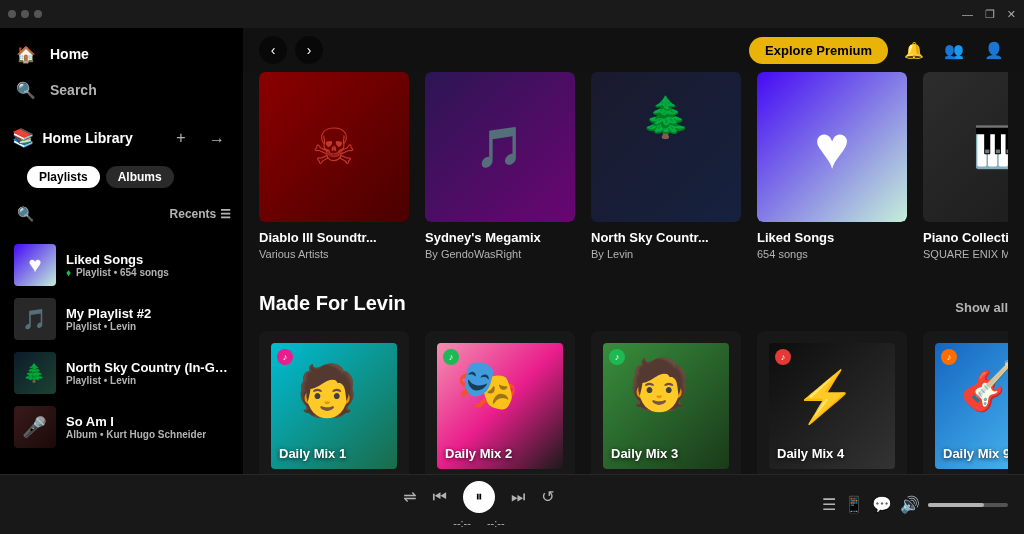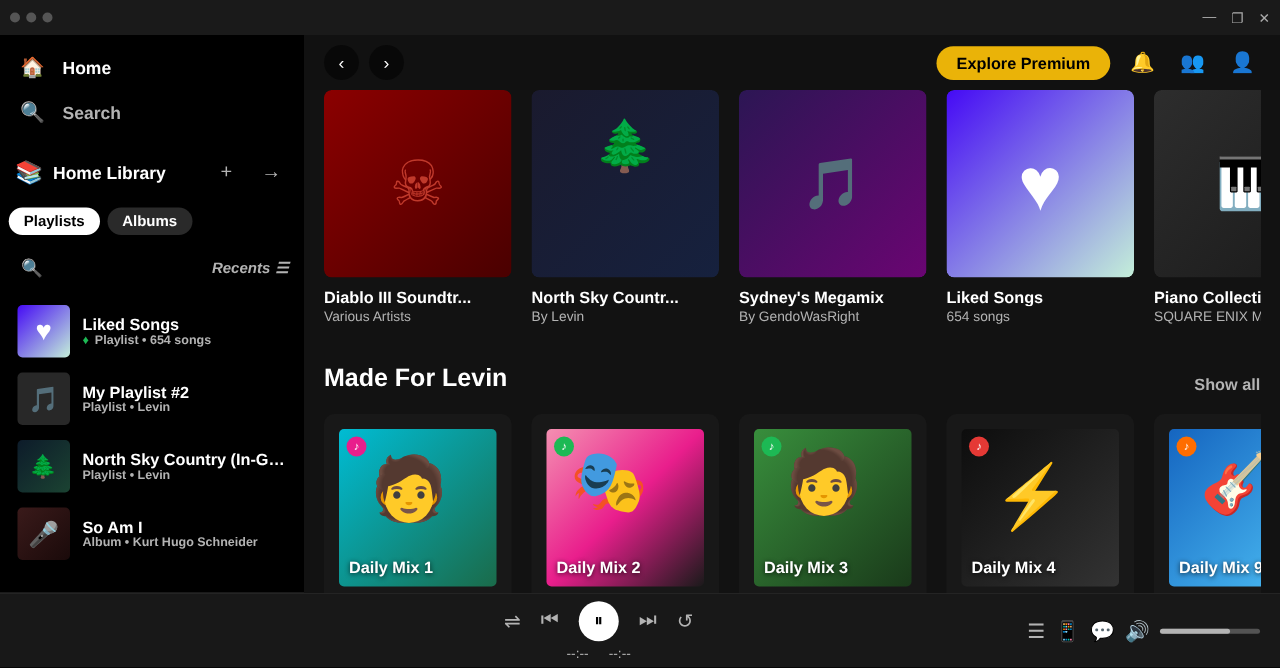--- a/index.html
+++ b/index.html
@@ -101,21 +101,21 @@
       border-radius: 50%;
       display: flex;
       align-items: center;
       justify-content: center;
       font-size: 16px;
     }
 
     .library-filters {
       display: flex;
       gap: 6px;
-      padding: 6px 7px;
+      padding: 6px 27px;
     }
     .filter-btn {
       background: #2a2a2a;
       border: none;
       color: #fff;
       padding: 4px 12px;
       border-radius: 20px;
       font-size: 12px;
       cursor: pointer;
       font-weight: 600;
@@ -129,21 +129,21 @@
       justify-content: space-between;
     }
     .search-icon-small {
       width: 28px; height: 28px;
       display: flex; align-items: center; justify-content: center;
       color: #b3b3b3; cursor: pointer; font-size: 14px;
     }
     .recents-btn {
       display: flex; align-items: center; gap: 4px;
       background: none; border: none; color: #b3b3b3;
-      font-size: 12px; cursor: pointer; font-weight: 600; font-style: italic;
+      font-size: 12px; cursor: pointer; font-weight: 600;
     }
 
     
     .playlist-list {
       flex: 1;
       overflow-y: auto;
       padding: 4px 4px;
     }
     .playlist-list::-webkit-scrollbar { width: 4px; }
     .playlist-list::-webkit-scrollbar-thumb { background: #555; border-radius: 2px; }
@@ -576,32 +576,32 @@
         <div class="album-card">
           <div class="album-art-wrap">
             <div class="album-art art-diablo"></div>
           </div>
           <div class="album-title">Diablo III Soundtr...</div>
           <div class="album-sub">Various Artists</div>
         </div>
 
         <div class="album-card">
           <div class="album-art-wrap">
+            <div class="album-art art-sydney"></div>
+          </div>
+          <div class="album-title">Sydney's Megamix</div>
+          <div class="album-sub">By GendoWasRight</div>
+        </div>
+
+        <div class="album-card">
+          <div class="album-art-wrap">
             <div class="album-art art-northsky"></div>
           </div>
           <div class="album-title">North Sky Countr...</div>
           <div class="album-sub">By Levin</div>
-        </div>
-
-        <div class="album-card">
-          <div class="album-art-wrap">
-            <div class="album-art art-sydney"></div>
-          </div>
-          <div class="album-title">Sydney's Megamix</div>
-          <div class="album-sub">By GendoWasRight</div>
         </div>
 
         <div class="album-card">
           <div class="album-art-wrap">
             <div class="album-art art-liked">
               <span class="art-liked-heart">♥</span>
             </div>
           </div>
           <div class="album-title">Liked Songs</div>
           <div class="album-sub">654 songs</div>

